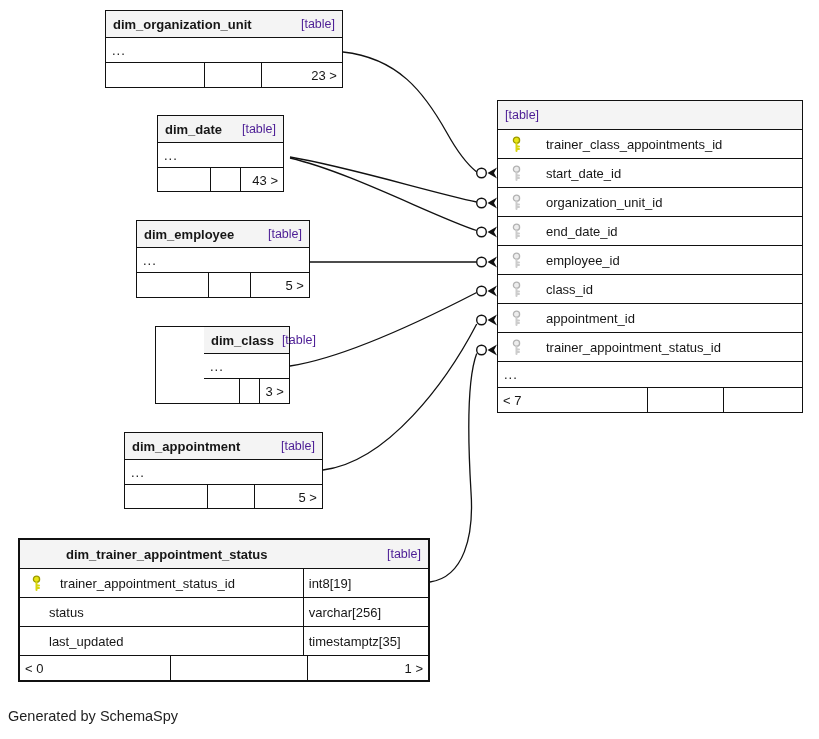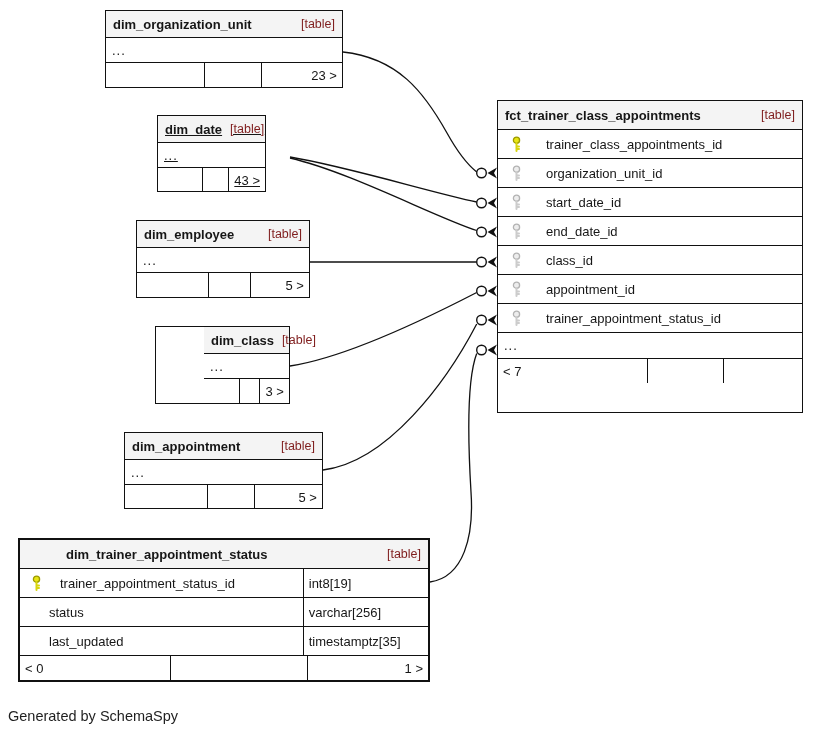--- a/index.html
+++ b/index.html
@@ -4,21 +4,21 @@
 <style>
   html,body{margin:0;padding:0;background:#ffffff;}
   body{width:819px;height:739px;font-family:"Liberation Sans", sans-serif;color:#161616;}
   .canvas{position:relative;width:819px;height:739px;overflow:hidden;}
   svg.edges{position:absolute;left:0;top:0;z-index:1;pointer-events:none;}
   .tbl{position:absolute;background:#fff;border:1px solid #111;box-sizing:border-box;z-index:2;font-size:13px;}
   .tbl.thick{border-width:2px;}
   .hdr{display:flex;justify-content:space-between;align-items:center;background:#f4f4f4;border-bottom:1px solid #111;padding:0 7px;box-sizing:border-box;height:27px;gap:8px;white-space:nowrap;}
   .tbl.big .hdr{height:29px;}
   .nm{font-weight:bold;font-size:13px;}
-  .tag{font-weight:normal;font-size:12.5px;color:#7f1d1d;}
+  .tag{font-weight:normal;font-size:12.5px;color:#4c1d95;}
   .more{height:25px;border-bottom:1px solid #111;box-sizing:border-box;display:flex;align-items:center;padding:0 6px;letter-spacing:1px;}
   .tbl.big .more{height:26px;}
   .foot{display:flex;height:24px;box-sizing:border-box;}
   .fc{box-sizing:border-box;border-right:1px solid #111;display:flex;align-items:center;padding:0 5px;}
   .fc:last-child{border-right:none;}
   .fc.right{justify-content:flex-end;}
   .dim .fc.c1{width:42%;} .dim .fc.c2{width:24%;} .dim .fc.c3{width:34%;}
   .crow{height:29px;box-sizing:border-box;border-bottom:1px solid #111;display:flex;align-items:center;padding-left:13px;}
   .cname{margin-left:24px;}
   .keywrap{width:11px;height:16px;display:inline-flex;}
@@ -79,21 +79,21 @@
       <span class="tag">[table]</span>
     </div>
     <div class="more">...</div>
     <div class="foot">
       <span class="fc c1"></span>
       <span class="fc c2"></span>
       <span class="fc c3 right">23 &gt;</span>
     </div>
   </div>
 
-  <div class="tbl dim" style="left:157px;top:115px;width:109px;height:77px;text-decoration:underline;">
+  <div class="tbl dim" style="left:157px;top:115px;width:127px;height:77px;">
     <div class="hdr">
       <span class="nm">dim_date</span>
       <span class="tag">[table]</span>
     </div>
     <div class="more">...</div>
     <div class="foot">
       <span class="fc c1"></span>
       <span class="fc c2"></span>
       <span class="fc c3 right">43 &gt;</span>
     </div>
@@ -169,58 +169,66 @@
     </div>
     <div class="foot status-foot">
       <span class="fc c1">&lt; 0</span>
       <span class="fc c2"></span>
       <span class="fc c3 right">1 &gt;</span>
     </div>
   </div>
 
   <div class="tbl big" style="left:497px;top:100px;width:306px;height:313px;">
     <div class="hdr">
-      <span class="nm">fct_trainer_class_appointments</span>
       <span class="tag">[table]</span>
     </div>
     <div class="crow">
       <span class="keywrap">
         <svg class="key pk" viewBox="0 0 11 16" width="11" height="16">
             <circle cx="5.5" cy="4.2" r="3.1"></circle>
             <path d="M5.5 7.3 V15 M5.5 10.5 H8 M5.5 13 H8"></path>
           </svg>
       </span>
       <span class="cname">trainer_class_appointments_id</span>
     </div>
     <div class="crow">
       <span class="keywrap">
         <svg class="key" viewBox="0 0 11 16" width="11" height="16">
             <circle cx="5.5" cy="4.2" r="3.1"></circle>
             <path d="M5.5 7.3 V15 M5.5 10.5 H8 M5.5 13 H8"></path>
           </svg>
       </span>
+      <span class="cname">start_date_id</span>
+    </div>
+    <div class="crow">
+      <span class="keywrap">
+        <svg class="key" viewBox="0 0 11 16" width="11" height="16">
+            <circle cx="5.5" cy="4.2" r="3.1"></circle>
+            <path d="M5.5 7.3 V15 M5.5 10.5 H8 M5.5 13 H8"></path>
+          </svg>
+      </span>
       <span class="cname">organization_unit_id</span>
     </div>
     <div class="crow">
       <span class="keywrap">
         <svg class="key" viewBox="0 0 11 16" width="11" height="16">
             <circle cx="5.5" cy="4.2" r="3.1"></circle>
             <path d="M5.5 7.3 V15 M5.5 10.5 H8 M5.5 13 H8"></path>
           </svg>
       </span>
-      <span class="cname">start_date_id</span>
-    </div>
-    <div class="crow">
-      <span class="keywrap">
-        <svg class="key" viewBox="0 0 11 16" width="11" height="16">
-            <circle cx="5.5" cy="4.2" r="3.1"></circle>
-            <path d="M5.5 7.3 V15 M5.5 10.5 H8 M5.5 13 H8"></path>
-          </svg>
-      </span>
       <span class="cname">end_date_id</span>
+    </div>
+    <div class="crow">
+      <span class="keywrap">
+        <svg class="key" viewBox="0 0 11 16" width="11" height="16">
+            <circle cx="5.5" cy="4.2" r="3.1"></circle>
+            <path d="M5.5 7.3 V15 M5.5 10.5 H8 M5.5 13 H8"></path>
+          </svg>
+      </span>
+      <span class="cname">employee_id</span>
     </div>
     <div class="crow">
       <span class="keywrap">
         <svg class="key" viewBox="0 0 11 16" width="11" height="16">
             <circle cx="5.5" cy="4.2" r="3.1"></circle>
             <path d="M5.5 7.3 V15 M5.5 10.5 H8 M5.5 13 H8"></path>
           </svg>
       </span>
       <span class="cname">class_id</span>
     </div>

